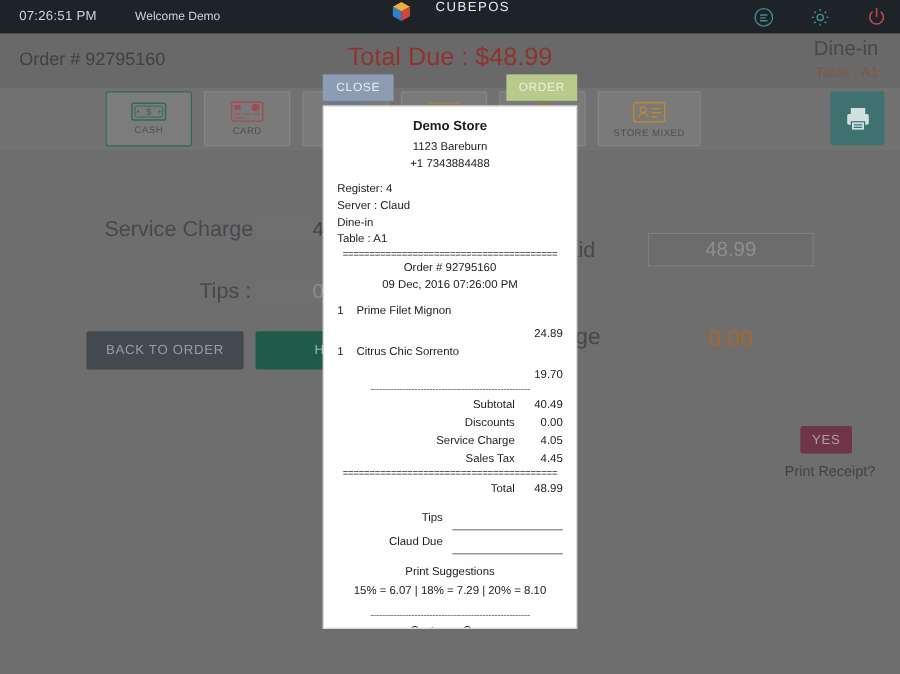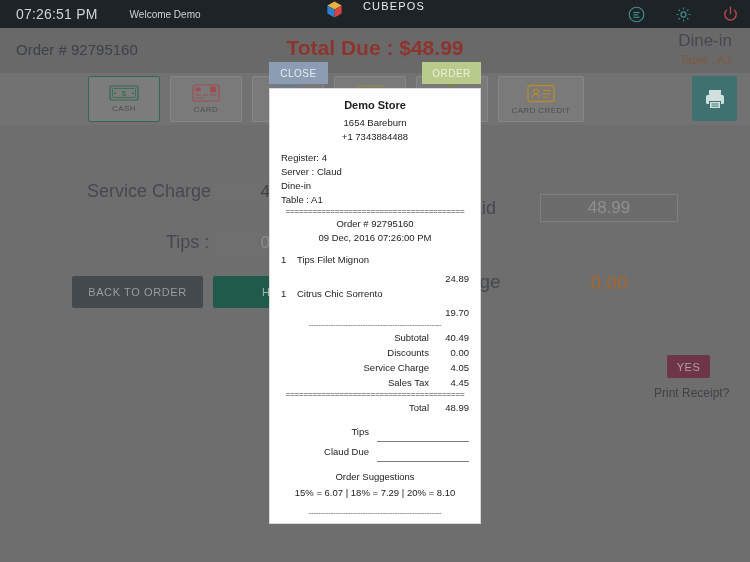--- a/index.html
+++ b/index.html
@@ -10,39 +10,39 @@
     overflow: hidden;
   }
   #app { position: relative; width: 750px; height: 562px; }
 
   
   .topbar {
     position: absolute; left: 0; top: 0; width: 750px; height: 28px;
     background: #1e2328;
     display: flex; align-items: center;
   }
-  .tb-time { color: #cfd3d6; font-size: 14px; margin-left: 16px; letter-spacing: .2px; }
+  .tb-time { color: #cfd3d6; font-size: 11px; margin-left: 16px; letter-spacing: .2px; }
   .tb-welcome { color: #cfd3d6; font-size: 10px; margin-left: 32px; }
   .tb-brand {
     position: absolute; left: 0; right: 0; top: 0; height: 20px;
     display: flex; align-items: flex-start; justify-content: center; gap: 19px;
     pointer-events: none;
   }
   .tb-brand-name { color: #e8ebed; font-size: 11px; letter-spacing: 1.2px; }
   .tb-icons { position: absolute; right: 10px; top: 0; height: 28px; display: flex; align-items: center; gap: 28px; }
   .tb-ic { width: 19px; height: 19px; display: block; }
 
   
   .content { position: absolute; left: 0; top: 28px; width: 750px; height: 534px; }
 
   .hdr { position: absolute; left: 0; top: 0; width: 750px; height: 45px; background: #696969; }
   .hdr-order { position: absolute; left: 16px; top: 13px; font-size: 15px; color: #3d4246; }
   .hdr-total {
     position: absolute; left: 0; right: 0; top: 8px; text-align: center;
-    font-size: 21px; color: #8e342f; font-weight: bold;
+    font-size: 21px; color: #8e342f;
   }
   .hdr-right { position: absolute; right: 18px; top: 2px; text-align: right; }
   .hdr-dinein { font-size: 17px; color: #45494d; line-height: 22px; }
   .hdr-table { font-size: 12px; color: #7b5a42; line-height: 16px; }
 
   
   .paysurface { position: absolute; left: 0; top: 45px; width: 750px; height: 52px; background: #727272; }
   .payrow { position: absolute; left: 88px; top: 48px; display: flex; gap: 10px; align-items: flex-start; }
   .paybtn {
     width: 72px; height: 46px; background: #7a7a7a; border: 1px solid rgba(255,255,255,.10);
@@ -255,21 +255,21 @@
 
       <div class="paybtn wide">
         <svg width="28" height="19" viewBox="0 0 28 19">
           <rect x="1" y="1.5" width="26" height="16" rx="2" fill="none" stroke="#b98a2e" stroke-width="1.3"></rect>
           <circle cx="9" cy="7.5" r="2.4" fill="none" stroke="#b98a2e" stroke-width="1.1"></circle>
           <path d="M5.4 13.5c0-2 1.6-3 3.6-3s3.6 1 3.6 3" fill="none" stroke="#b98a2e" stroke-width="1.1"></path>
           <line x1="16" y1="6.5" x2="23.5" y2="6.5" stroke="#b98a2e" stroke-width="1.2"></line>
           <line x1="16" y1="10" x2="23.5" y2="10" stroke="#b98a2e" stroke-width="1.2"></line>
           <line x1="16" y1="13.3" x2="20.5" y2="13.3" stroke="#b98a2e" stroke-width="1.2"></line>
         </svg>
-        <span class="paybtn-label">CARD CREDIT</span>
+        <span class="paybtn-label">STORE MIXED</span>
       </div>
     </div>
 
     <div class="printbtn">
       <svg width="24" height="24" viewBox="0 0 24 24">
         <rect x="6" y="3" width="12" height="5" fill="#cfe0df"></rect>
         <rect x="3" y="8" width="18" height="9" rx="1.5" fill="#cfe0df"></rect>
         <rect x="6.5" y="14.5" width="11" height="7" fill="#cfe0df" stroke="#3f7170" stroke-width="1"></rect>
         <line x1="8.5" y1="17" x2="15.5" y2="17" stroke="#3f7170" stroke-width="1"></line>
         <line x1="8.5" y1="19.2" x2="15.5" y2="19.2" stroke="#3f7170" stroke-width="1"></line>
@@ -296,40 +296,40 @@
 
     <div class="bigcenter">Complete Bill</div>
   </div>
 
   <div class="m-close">CLOSE</div>
   <div class="m-print">ORDER</div>
 
   <div class="receipt">
 
     <div class="r-store">Demo Store</div>
-    <div class="r-c">1654 Bareburn</div>
+    <div class="r-c">1123 Bareburn</div>
     <div class="r-c">+1 7343884488</div>
 
     <div class="r-gap"></div>
 
     <div class="r-l">Register: 4</div>
     <div class="r-l">Server : Claud</div>
     <div class="r-l">Dine-in</div>
     <div class="r-l">Table : A1</div>
 
     <div class="r-eq">========================================</div>
 
     <div class="r-c">Order # 92795160</div>
     <div class="r-c">09 Dec, 2016 07:26:00 PM</div>
 
     <div class="r-gap"></div>
 
     <div class="r-item">
       <span class="r-qty">1</span>
-      <span class="r-nm">Tips Filet Mignon</span>
+      <span class="r-nm">Prime Filet Mignon</span>
       <span class="r-amt">24.89</span>
     </div>
     <div class="r-item">
       <span class="r-qty">1</span>
       <span class="r-nm">Citrus Chic Sorrento</span>
       <span class="r-amt">19.70</span>
     </div>
 
     <div class="r-dash">------------------------------------------------------</div>
 
@@ -363,21 +363,21 @@
       <span class="k">Tips</span>
       <span class="ln"></span>
     </div>
     <div class="r-blank">
       <span class="k">Claud Due</span>
       <span class="ln"></span>
     </div>
 
     <div class="r-gap"></div>
 
-    <div class="r-ts">Order  Suggestions</div>
+    <div class="r-ts">Print  Suggestions</div>
     <div class="r-ts">15% = 6.07  |  18% = 7.29  |  20% = 8.10</div>
 
     <div class="r-gap"></div>
 
     <div class="r-dash">------------------------------------------------------</div>
     <div class="r-cc">Customer Copy</div>
   </div>
 
 </div>
 

